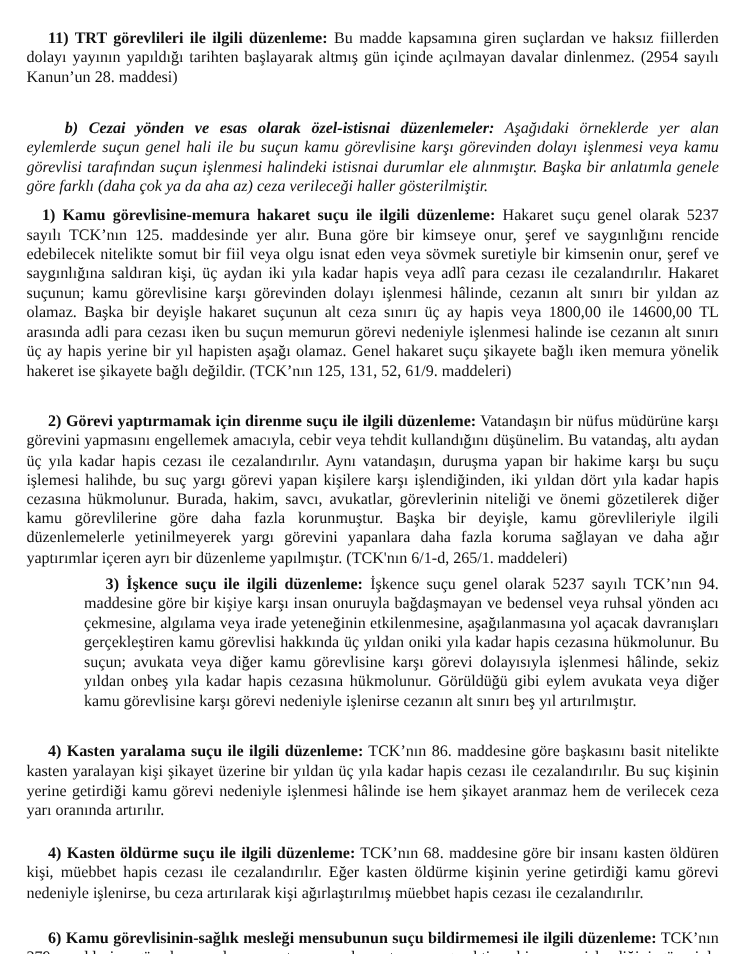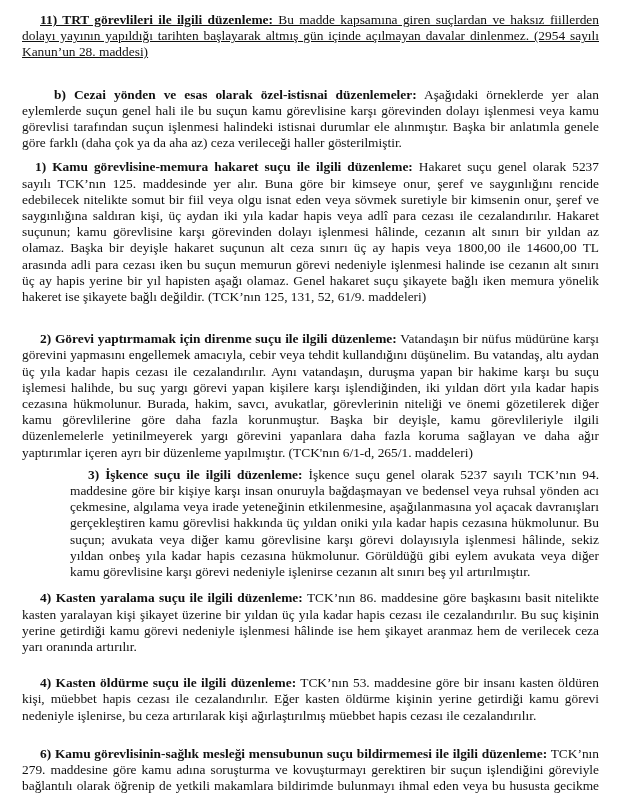--- a/index.html
+++ b/index.html
@@ -5,53 +5,53 @@
   html, body { margin: 0; padding: 0; background: #ffffff; }
   body {
     width: 619px; height: 795px; overflow: hidden;
     font-family: "Liberation Serif", "DejaVu Serif", serif;
     font-size: 13.4px; line-height: 16.2px; color: #111;
   }
   .page { padding: 12px 20px 0 22px; }
   .para { margin: 0; text-align: justify; }
   .para b { font-weight: bold; }
   .ind1 { text-indent: 18px; }
-  .ind2 { text-indent: 32px; }
+  .ind2 { text-indent: 32px; font-style: italic; }
   .ind3 { text-indent: 13px; }
 </style>
 </head>
 <body>
 
 <div class="page">
 
-  <p class="para ind1" style="margin-top:0;text-decoration:underline;">
+  <p class="para ind1" style="margin-top:12px;">
     <b>11) TRT görevlileri ile ilgili düzenleme:</b><span> Bu madde kapsamına giren suçlardan ve haksız fiillerden dolayı yayının yapıldığı tarihten başlayarak altmış gün içinde açılmayan davalar dinlenmez. (2954 sayılı Kanun’un 28. maddesi)</span>
   </p>
 
   <p class="para ind2" style="margin-top:26px;">
     <b>b) Cezai yönden ve esas olarak özel-istisnai düzenlemeler:</b><span> Aşağıdaki örneklerde yer alan eylemlerde suçun genel hali ile bu suçun kamu görevlisine karşı görevinden dolayı işlenmesi veya kamu görevlisi tarafından suçun işlenmesi halindeki istisnai durumlar ele alınmıştır. Başka bir anlatımla genele göre farklı (daha çok ya da aha az) ceza verileceği haller gösterilmiştir.</span>
   </p>
 
   <p class="para ind3" style="margin-top:8px;">
     <b>1) Kamu görevlisine-memura hakaret suçu ile ilgili düzenleme:</b><span> Hakaret suçu genel olarak 5237 sayılı TCK’nın 125. maddesinde yer alır. Buna göre bir kimseye onur, şeref ve saygınlığını rencide edebilecek nitelikte somut bir fiil veya olgu isnat eden veya sövmek suretiyle bir kimsenin onur, şeref ve saygınlığına saldıran kişi, üç aydan iki yıla kadar hapis veya adlî para cezası ile cezalandırılır. Hakaret suçunun; kamu görevlisine karşı görevinden dolayı işlenmesi hâlinde, cezanın alt sınırı bir yıldan az olamaz. Başka bir deyişle hakaret suçunun alt ceza sınırı üç ay hapis veya 1800,00 ile 14600,00 TL arasında adli para cezası iken bu suçun memurun görevi nedeniyle işlenmesi halinde ise cezanın alt sınırı üç ay hapis yerine bir yıl hapisten aşağı olamaz. Genel hakaret suçu şikayete bağlı iken memura yönelik hakeret ise şikayete bağlı değildir. (TCK’nın 125, 131, 52, 61/9. maddeleri)</span>
   </p>
 
   <p class="para ind1" style="margin-top:26px;">
     <b>2) Görevi yaptırmamak için direnme suçu ile ilgili düzenleme:</b><span> Vatandaşın bir nüfus müdürüne karşı görevini yapmasını engellemek amacıyla, cebir veya tehdit kullandığını düşünelim. Bu vatandaş, altı aydan üç yıla kadar hapis cezası ile cezalandırılır. Aynı vatandaşın, duruşma yapan bir hakime karşı bu suçu işlemesi halihde, bu suç yargı görevi yapan kişilere karşı işlendiğinden, iki yıldan dört yıla kadar hapis cezasına hükmolunur. Burada, hakim, savcı, avukatlar, görevlerinin niteliği ve önemi gözetilerek diğer kamu görevlilerine göre daha fazla korunmuştur. Başka bir deyişle, kamu görevlileriyle ilgili düzenlemelerle yetinilmeyerek yargı görevini yapanlara daha fazla koruma sağlayan ve daha ağır yaptırımlar içeren ayrı bir düzenleme yapılmıştır. (TCK'nın 6/1-d, 265/1. maddeleri)</span>
   </p>
 
   <p class="para ind1" style="margin-top:6px;margin-left:48px;">
     <b>3) İşkence suçu ile ilgili düzenleme:</b><span>  İşkence suçu genel olarak 5237 sayılı TCK’nın 94. maddesine göre bir kişiye karşı insan onuruyla bağdaşmayan ve bedensel veya ruhsal yönden acı çekmesine, algılama veya irade yeteneğinin etkilenmesine, aşağılanmasına yol açacak davranışları gerçekleştiren kamu görevlisi hakkında üç yıldan oniki yıla kadar hapis cezasına hükmolunur. Bu suçun; avukata veya diğer kamu görevlisine karşı görevi dolayısıyla işlenmesi hâlinde, sekiz yıldan onbeş yıla kadar hapis cezasına hükmolunur. Görüldüğü gibi eylem avukata veya diğer kamu görevlisine karşı görevi nedeniyle işlenirse cezanın alt sınırı beş yıl artırılmıştır.</span>
   </p>
 
-  <p class="para ind1" style="margin-top:10px;">
+  <p class="para ind1" style="margin-top:26px;">
     <b>4) Kasten yaralama suçu ile ilgili düzenleme:</b><span> TCK’nın 86. maddesine göre başkasını basit nitelikte kasten yaralayan kişi şikayet üzerine bir yıldan üç yıla kadar hapis cezası ile cezalandırılır. Bu suç kişinin yerine getirdiği kamu görevi nedeniyle işlenmesi hâlinde ise hem şikayet aranmaz hem de verilecek ceza yarı oranında artırılır.</span>
   </p>
 
   <p class="para ind1" style="margin-top:20px;">
-    <b>4) Kasten öldürme suçu ile ilgili düzenleme:</b><span> TCK’nın 53. maddesine göre bir insanı kasten öldüren kişi, müebbet hapis cezası ile cezalandırılır. Eğer kasten öldürme kişinin yerine getirdiği kamu görevi nedeniyle işlenirse, bu ceza artırılarak kişi ağırlaştırılmış müebbet hapis cezası ile cezalandırılır.</span>
+    <b>4) Kasten öldürme suçu ile ilgili düzenleme:</b><span> TCK’nın 68. maddesine göre bir insanı kasten öldüren kişi, müebbet hapis cezası ile cezalandırılır. Eğer kasten öldürme kişinin yerine getirdiği kamu görevi nedeniyle işlenirse, bu ceza artırılarak kişi ağırlaştırılmış müebbet hapis cezası ile cezalandırılır.</span>
   </p>
 
   <p class="para ind1" style="margin-top:22px;">
     <b>6) Kamu görevlisinin-sağlık mesleği mensubunun suçu bildirmemesi ile ilgili düzenleme:</b><span> TCK’nın 279. maddesine göre kamu adına soruşturma ve kovuşturmayı gerektiren bir suçun işlendiğini göreviyle bağlantılı olarak öğrenip de yetkili makamlara bildirimde bulunmayı ihmal eden veya bu hususta gecikme gösteren kamu görevlisi, altı aydan iki yıla kadar hapis cezası ile cezalandırılır. Bu suçu, adlî kolluk görevini yapan (polis, jandarma gibi) kişi tarafından işlenmesi hâlinde ise verilecek ceza yarı oranında artırılır. Buna karşılık TCK’nın 280. maddesine göre görevini yaptığı sırada bir suçun işlendiği yönünde bir belirti ile karşılaşmasına rağmen, durumu yetkili makamlara bildirmeyen veya bu hususta gecikme</span>
   </p>
 
 </div>
 
 </body></html>

